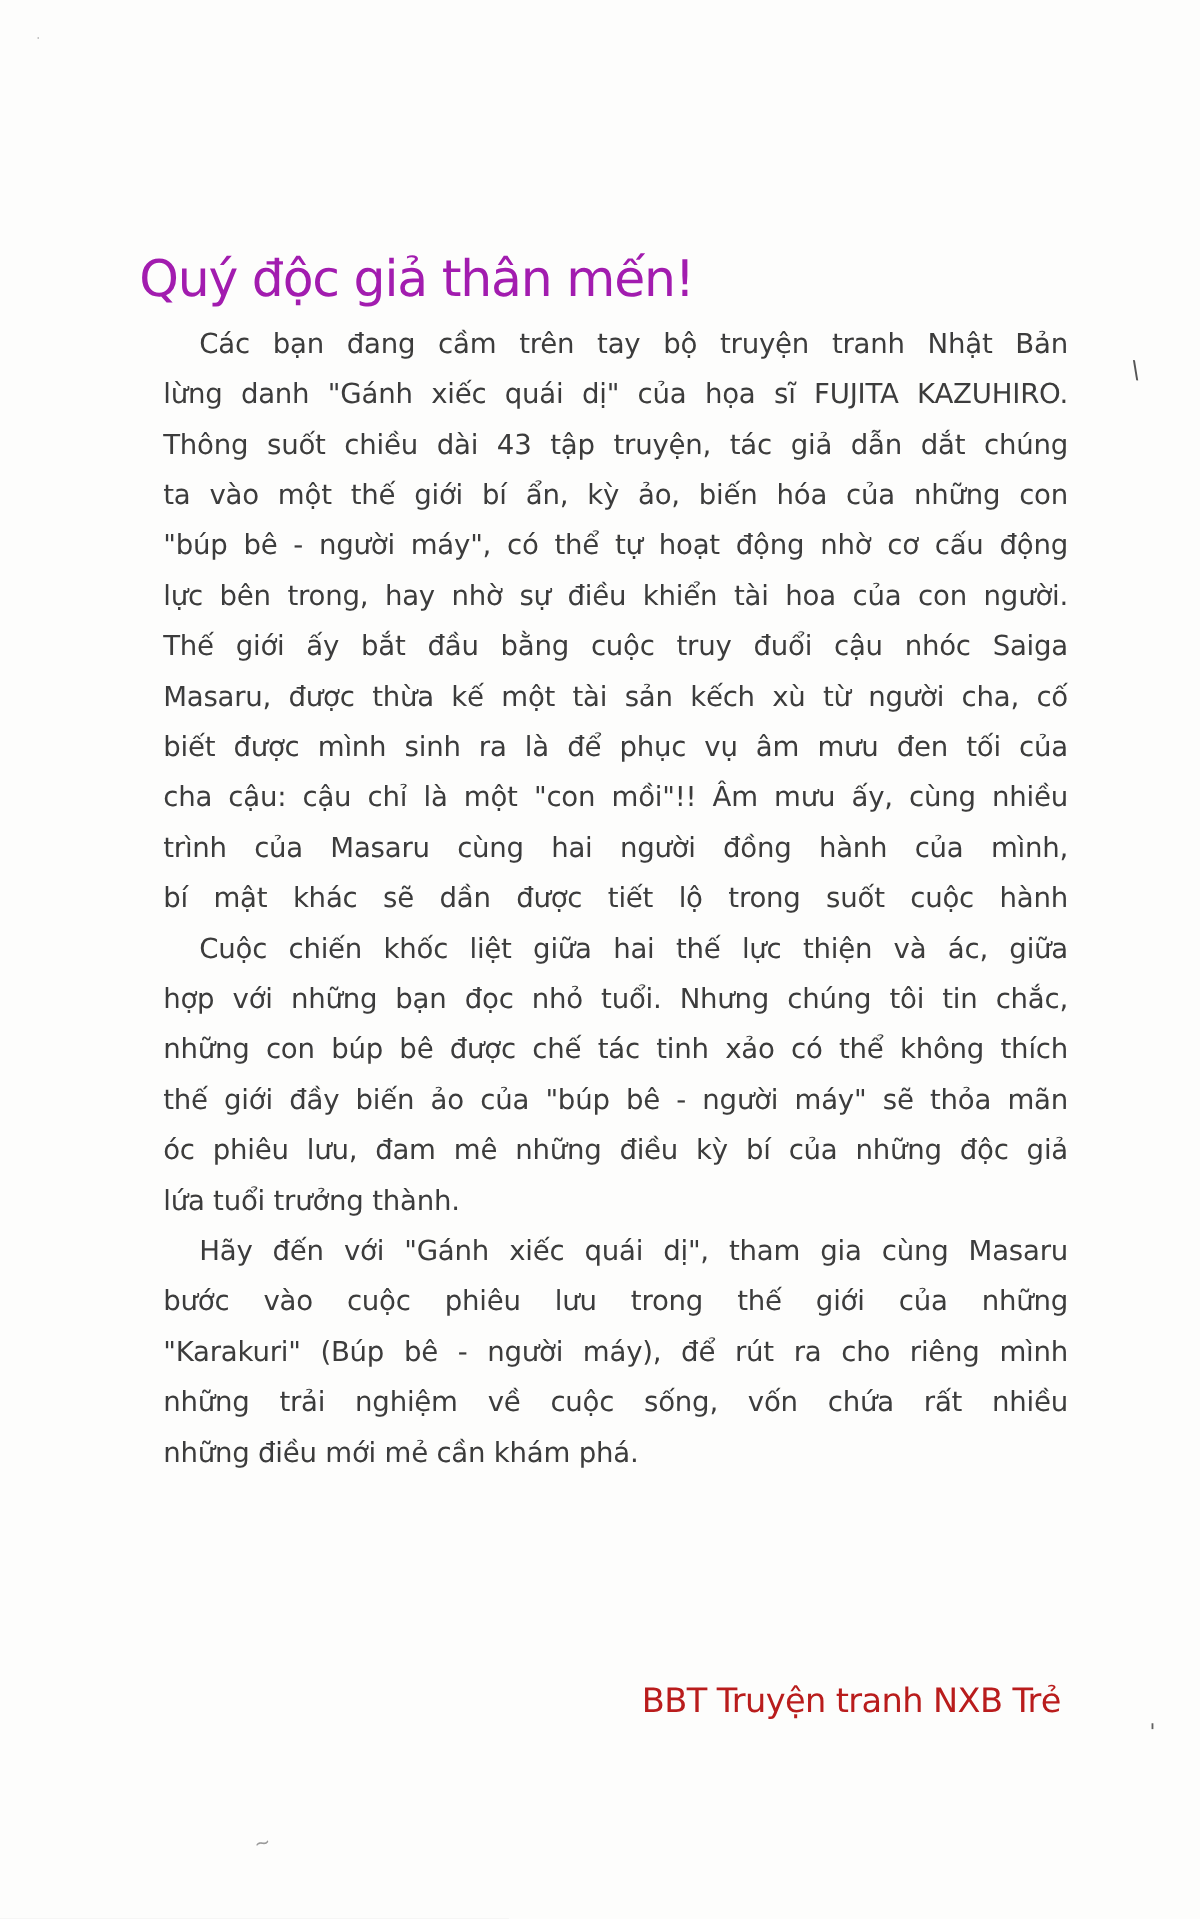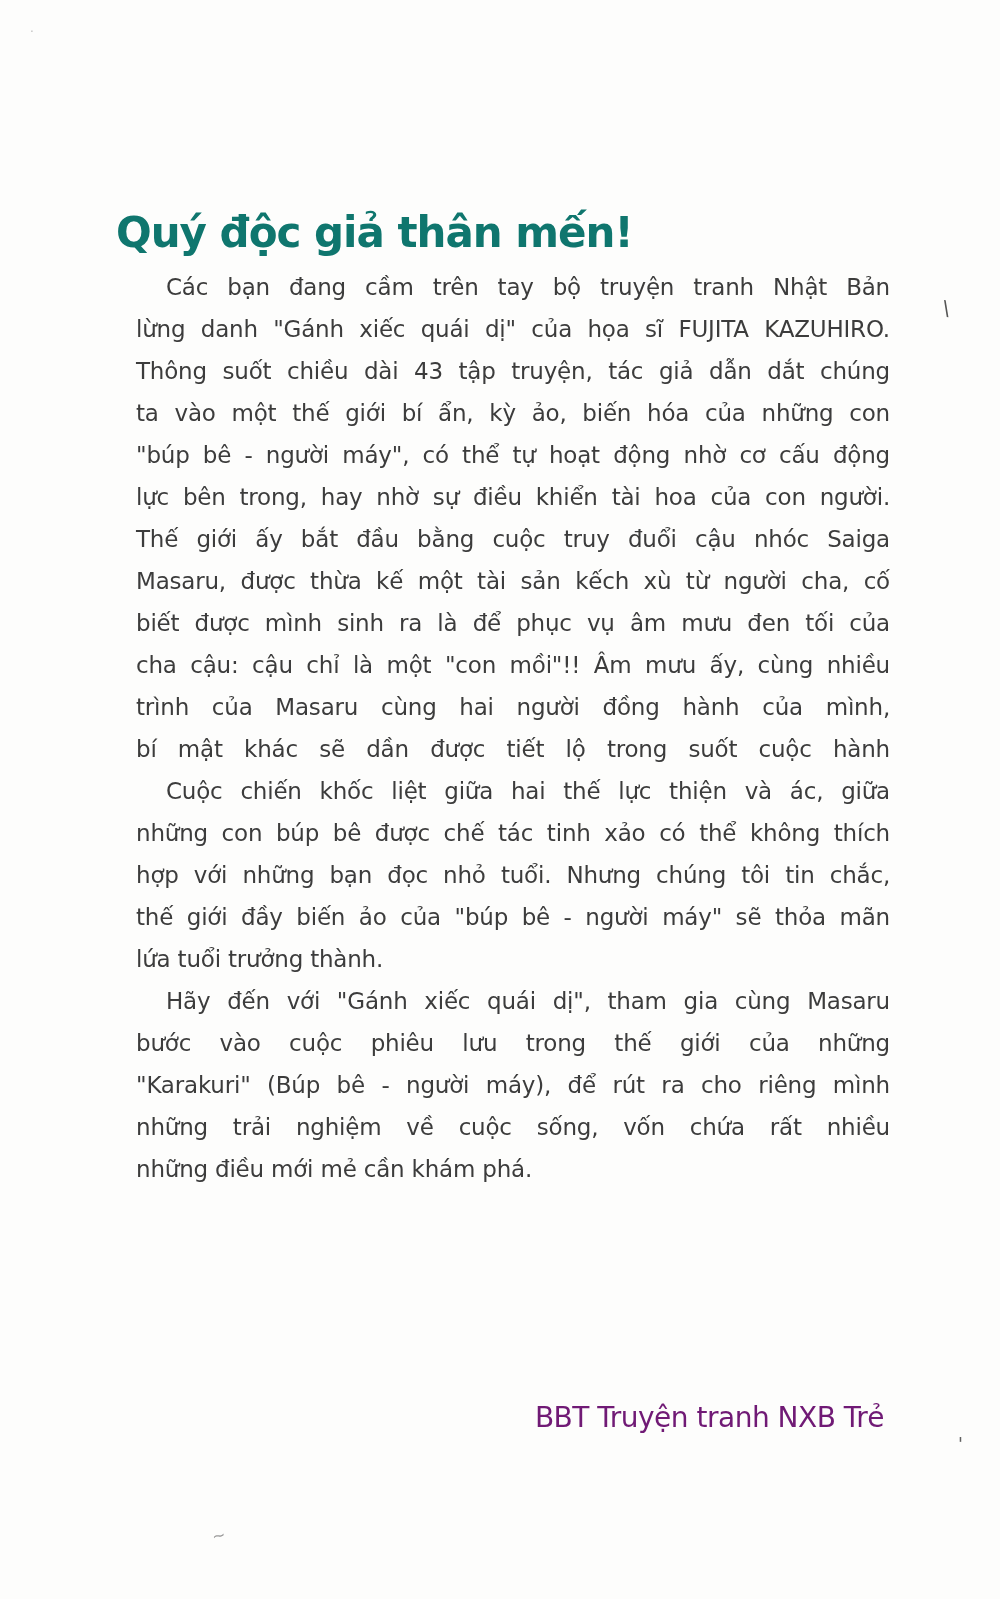--- a/index.html
+++ b/index.html
@@ -16,23 +16,23 @@
     overflow: hidden;
     font-family: "DejaVu Sans", "Liberation Sans", sans-serif;
     color: #3b3b3b;
   }
   .page-title {
     position: absolute;
     left: 116px;
     top: 176px;
     font-size: 42px;
     line-height: 58px;
-    font-weight: 700;
+    font-weight: 400;
     letter-spacing: -1px;
-    color: #0f766e;
+    color: #a21caf;
     white-space: nowrap;
   }
   .text-block {
     position: absolute;
     left: 112px;
     top: 266px;
     width: 778px;
   }
   .paragraph {
     margin: 0;
@@ -58,21 +58,21 @@
     position: absolute;
     left: 112px;
     top: 1396px;
     width: 778px;
     box-sizing: border-box;
     padding-right: 6px;
     text-align: right;
     font-size: 28px;
     line-height: 44px;
     letter-spacing: -0.5px;
-    color: #701a75;
+    color: #b91c1c;
   }
   
   .scan-mark {
     position: absolute;
     color: #6a6a6a;
     font-size: 16px;
     line-height: 16px;
   }
   .mark-topleft   { left: 30px;  top: 24px;  color: #bfbfbf; font-size: 12px; }
   .mark-right     { left: 943px; top: 300px; font-size: 20px; color: #555; transform: rotate(8deg); }
@@ -98,23 +98,24 @@
       <div class="line">Thế giới ấy bắt đầu bằng cuộc truy đuổi cậu nhóc Saiga</div>
       <div class="line">Masaru, được thừa kế một tài sản kếch xù từ người cha, cố</div>
       <div class="line">biết được mình sinh ra là để phục vụ âm mưu đen tối của</div>
       <div class="line">cha cậu: cậu chỉ là một "con mồi"!! Âm mưu ấy, cùng nhiều</div>
       <div class="line">trình của Masaru cùng hai người đồng hành của mình,</div>
       <div class="line">bí mật khác sẽ dần được tiết lộ trong suốt cuộc hành</div>
     </div>
 
     <div class="paragraph">
       <div class="line indent">Cuộc chiến khốc liệt giữa hai thế lực thiện và ác, giữa</div>
+      <div class="line">hợp với những bạn đọc nhỏ tuổi. Nhưng chúng tôi tin chắc,</div>
       <div class="line">những con búp bê được chế tác tinh xảo có thể không thích</div>
-      <div class="line">hợp với những bạn đọc nhỏ tuổi. Nhưng chúng tôi tin chắc,</div>
       <div class="line">thế giới đầy biến ảo của "búp bê - người máy" sẽ thỏa mãn</div>
+      <div class="line">óc phiêu lưu, đam mê những điều kỳ bí của những độc giả</div>
       <div class="line para-end">lứa tuổi trưởng thành.</div>
     </div>
 
     <div class="paragraph">
       <div class="line indent">Hãy đến với "Gánh xiếc quái dị", tham gia cùng Masaru</div>
       <div class="line">bước vào cuộc phiêu lưu trong thế giới của những</div>
       <div class="line">"Karakuri" (Búp bê - người máy), để rút ra cho riêng mình</div>
       <div class="line">những  trải nghiệm về cuộc sống, vốn chứa rất nhiều</div>
       <div class="line para-end">những điều mới mẻ cần khám phá.</div>
     </div>

